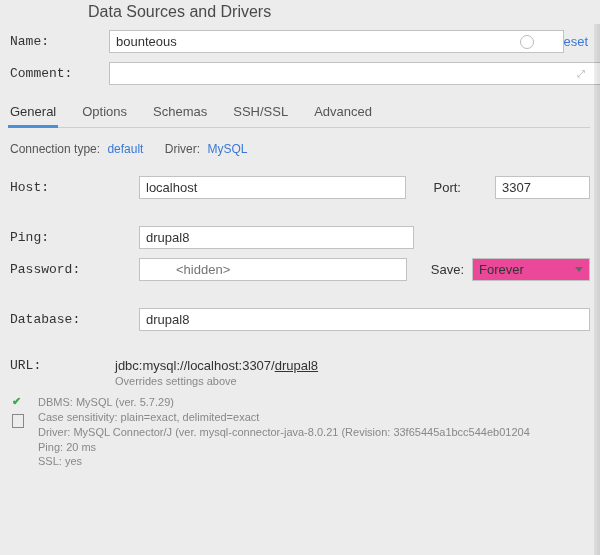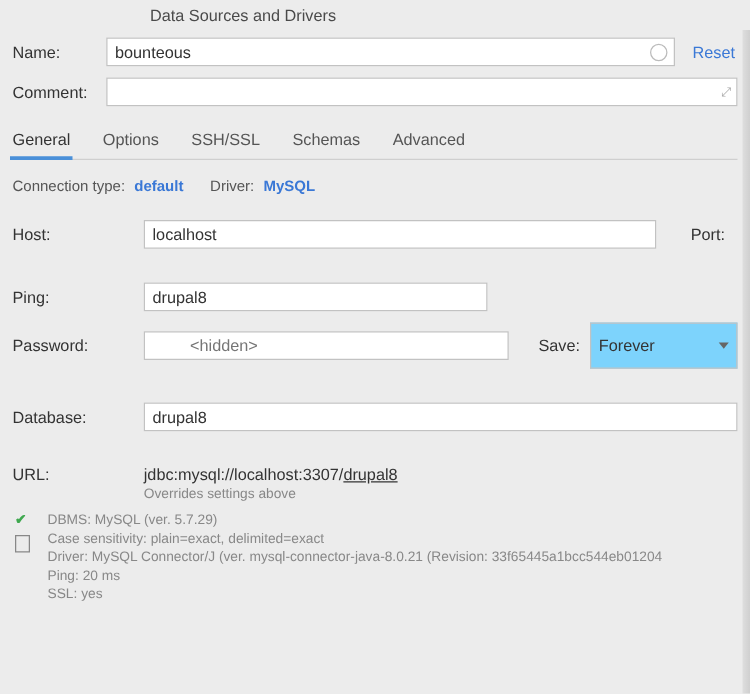--- a/index.html
+++ b/index.html
@@ -11,49 +11,51 @@
     background: #ececec;
   }
   .window {
     width: 600px; height: 555px;
     background: #ececec;
     position: relative;
     overflow: hidden;
   }
   .titlebar {
     height: 24px;
-    font-size: 13px;
+    font-size: 16px;
     color: #4a4a4a;
-    padding-left: 120px;
+    padding-left: 88px;
     display: flex;
     align-items: center;
   }
   .panel {
     background: #ececec;
     padding: 6px 10px 10px 10px;
   }
   .row {
     display: flex;
     align-items: center;
     margin-bottom: 9px;
   }
   .label {
     width: 75px;
     color: #333;
     white-space: nowrap;
+    font-family: Liberation Mono, monospace;
   }
   .label-wide { width: 105px; }
   input.text {
     height: 23px;
     background: #fff;
     border: 1px solid #c2c2c2;
     padding: 2px 6px;
     font-size: 13px;
     color: #333;
     outline: none;
+    margin-left: 24px;
   }
   input.text-dim { color: #999; padding-left: 36px; }
   .name-field { flex: 1; position: relative; }
   .name-field input { width: 100%; padding-right: 24px; }
   .name-circle {
     position: absolute;
     right: 6px; top: 50%;
     transform: translateY(-50%);
     width: 14px; height: 14px;
     border: 1px solid #bbb;
@@ -94,31 +96,31 @@
     position: absolute;
     left: -2px; right: -2px; bottom: -1px;
     height: 3px;
     background: #4a90d9;
   }
   .subinfo {
     padding: 14px 0 6px 0;
     font-size: 12px;
   }
   .subinfo .lbl { color: #555; margin-right: 4px; }
-  .subinfo .val { color: #3a78d6; margin-right: 18px; font-weight: bold; }
+  .subinfo .val { color: #3a78d6; margin-right: 18px; }
   .form-area { padding-top: 14px; }
   .host-row input.host { flex:1; }
   .port-lbl { margin: 0 10px 0 28px; }
   .port-in { width: 95px; }
   .user-in { width: 275px; }
   .pw-in { flex:1; }
   .save-lbl { margin: 0 8px 0 24px; text-align: right; }
   .select {
-    width: 118px; height: 37px;
-    background: #7dd3fc;
+    width: 118px; height: 23px;
+    background: #ec4899;
     border: 1px solid #c2c2c2;
     display:flex; align-items:center;
     padding: 0 6px;
     justify-content: space-between;
     font-size: 13px;
     cursor: pointer;
   }
   .caret {
     width: 0; height:0;
     border-left: 4px solid transparent;
@@ -196,38 +198,39 @@
       <span class="label">Comment:</span>
       <span class="comment-field">
         <input class="text" type="text" value="" style="">
         <span class="expand-icon">⤢</span>
       </span>
     </div>
 
     <div class="tabs">
       <div class="tab active">General</div>
       <div class="tab">Options</div>
+      <div class="tab">Schemas</div>
       <div class="tab">SSH/SSL</div>
-      <div class="tab">Schemas</div>
       <div class="tab">Advanced</div>
     </div>
 
     <div class="subinfo">
       <span class="lbl">Connection type:</span>
       <span class="val">default</span>
       <span class="lbl">Driver:</span>
       <span class="val">MySQL</span>
     </div>
 
     <div class="form-area">
 
       <div class="row host-row">
         <span class="label label-wide">Host:</span>
         <input class="text host" type="text" value="localhost" style="">
         <span class="port-lbl">Port:</span>
+        <input class="text port-in" type="text" value="3307" style="">
       </div>
 
       <div class="spacer"></div>
 
       <div class="row">
         <span class="label label-wide">Ping:</span>
         <input class="text user-in" type="text" value="drupal8" style="">
       </div>
 
       <div class="row">

